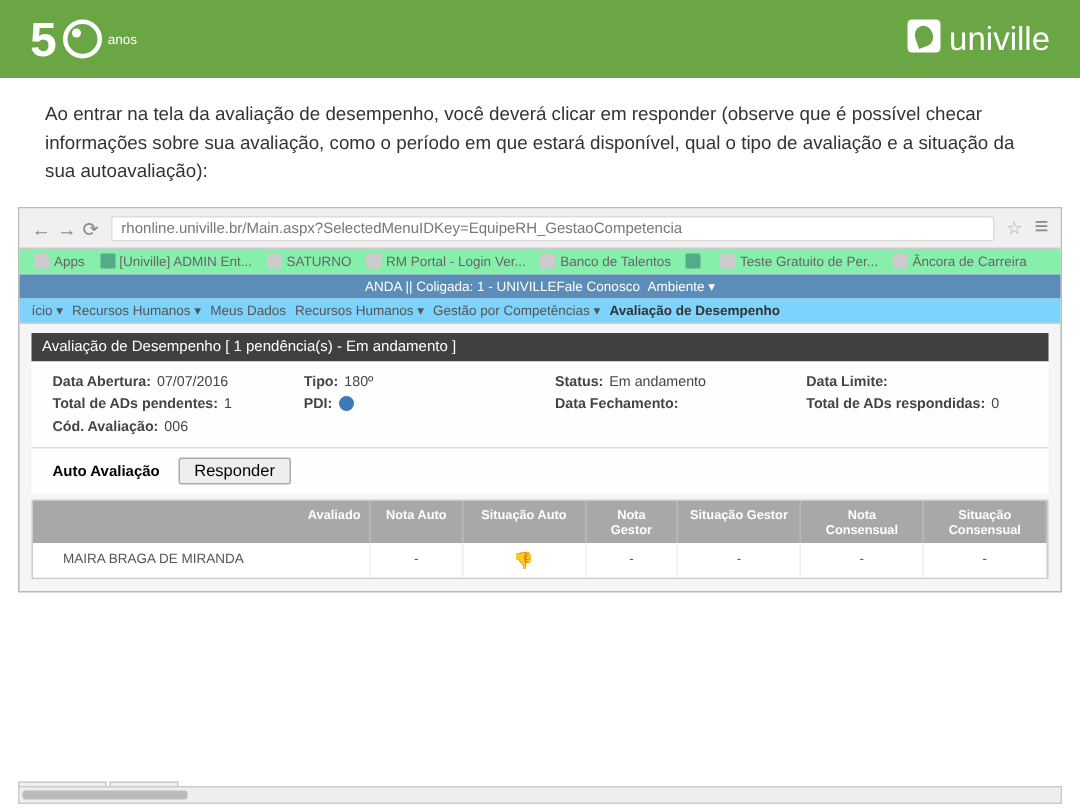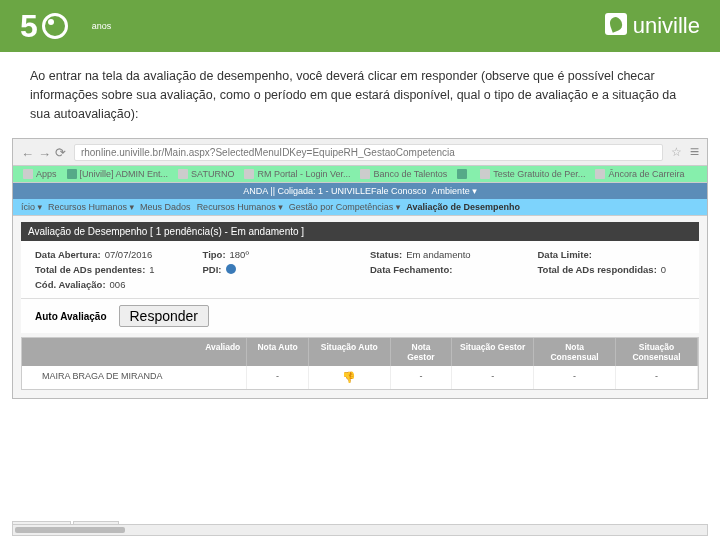--- a/index.html
+++ b/index.html
@@ -2,21 +2,21 @@
 <html><head>
 <meta charset="utf-8">
 <style>
 *{margin:0;padding:0;box-sizing:border-box;font-family:Arial,sans-serif}
 body{width:720px;height:540px;background:#fff;overflow:hidden;position:relative}
 .header{height:52px;background:#6ba644;display:flex;align-items:center;justify-content:space-between;padding:0 20px}
 .logo50{color:#fff;display:flex;align-items:center;gap:4px}
 .logo50 .five{font-size:32px;font-weight:bold}
 .logo50 .zero{width:26px;height:26px;border:3px solid #fff;border-radius:50%;display:inline-block;position:relative}
 .logo50 .zero::after{content:'';position:absolute;width:6px;height:6px;background:#fff;border-radius:50%;top:3px;left:3px}
-.logo50 .anos{font-size:9px;margin-left:20px}
+.logo50 .anos{font-size:9px;margin-left:0}
 .univille-logo{color:#fff;font-size:22px;font-weight:500;display:flex;gap:6px}
 .univille-logo .leaf{width:22px;height:22px;background:#fff;border-radius:3px;position:relative}
 .univille-logo .leaf::after{content:'';position:absolute;width:12px;height:14px;background:#6ba644;border-radius:50% 50% 50% 0;top:4px;left:5px;transform:rotate(-20deg)}
 .instruction{padding:15px 30px 10px;font-size:12.5px;color:#333;line-height:1.5}
 .browser-frame{margin:5px 12px;border:1px solid #bbb;background:#f5f5f5}
 .browser-bar{display:flex;align-items:center;padding:4px 8px;gap:8px;border-bottom:1px solid #ccc;background:#f0f0f0}
 .nav-arrows{display:flex;gap:4px;color:#888;font-size:13px}
 .url-bar{flex:1;font-size:10px;color:#777;padding:2px 6px;background:#fff;border:1px solid #ddd;border-radius:2px}
 .star{color:#aaa;font-size:12px}
 .bookmarks{display:flex;gap:10px;padding:3px 10px;font-size:9px;color:#666;border-bottom:1px solid #ccc;background:#86efac}
@@ -24,21 +24,21 @@
 .bm-icon{width:10px;height:10px;background:#ccc;display:inline-block;border-radius:1px}
 .top-blue{background:#5B8DB8;color:#fff;font-size:9px;padding:3px 8px;display:flex;justify-content:center}
 .breadcrumb{background:#7dd3fc;padding:3px 8px;font-size:9px;color:#555;display:flex;gap:6px;align-items:flex-end;border-bottom:1px solid #ccc}
 .breadcrumb .active{color:#333;font-weight:bold}
 .section-title{background:#404040;color:#fff;font-size:10px;font-weight:normal;padding:4px 7px;margin:6px 8px 0}
 .info-grid{display:grid;grid-template-columns:1fr 1fr 1fr 1fr;gap:4px 20px;padding:8px 14px;font-size:9.5px;color:#444;background:#fefefe;margin:0 8px}
 .info-row{display:flex;gap:4px}
 .info-row b{font-weight:bold}
 .pdi-icon{width:10px;height:10px;background:#3a7ab8;border-radius:50%;display:inline-block;vertical-align:middle}
 .auto-row{display:flex;align-items:center;gap:12px;padding:6px 14px;font-size:10px;font-weight:bold;background:#fefefe;margin:0 8px;border-top:1px solid #ddd}
-.responder-btn{padding:2px 10px;font-size:14px;background:#eee;border:1px solid #aaa;border-radius:2px;cursor:pointer}
+.responder-btn{padding:2px 10px;font-size:11px;background:#eee;border:1px solid #aaa;border-radius:2px;cursor:pointer}
 .tbl{margin:4px 8px 8px;border:1px solid #ccc}
 .tbl-head{display:grid;grid-template-columns:2.2fr 0.6fr 0.8fr 0.6fr 0.8fr 0.8fr 0.8fr;background:#a8a8a8;color:#fff;font-size:8.5px;font-weight:bold}
 .tbl-head div{padding:4px 6px;text-align:center;border-right:1px solid #bbb}
 .tbl-head div:first-child{text-align:right}
 .tbl-row{display:grid;grid-template-columns:2.2fr 0.6fr 0.8fr 0.6fr 0.8fr 0.8fr 0.8fr;background:#fff;font-size:9px;color:#555}
 .tbl-row div{padding:5px 6px;text-align:center;border-right:1px solid #eee}
 .tbl-row div:first-child{text-align:left;padding-left:20px}
 .thumb-down{color:#d08030;font-size:11px}
 .footer-tabs{position:absolute;bottom:4px;left:12px;font-size:9px;color:#666;display:flex;gap:2px}
 .footer-tabs span{padding:2px 8px;background:#f0f0f0;border:1px solid #ccc;border-bottom:none}

